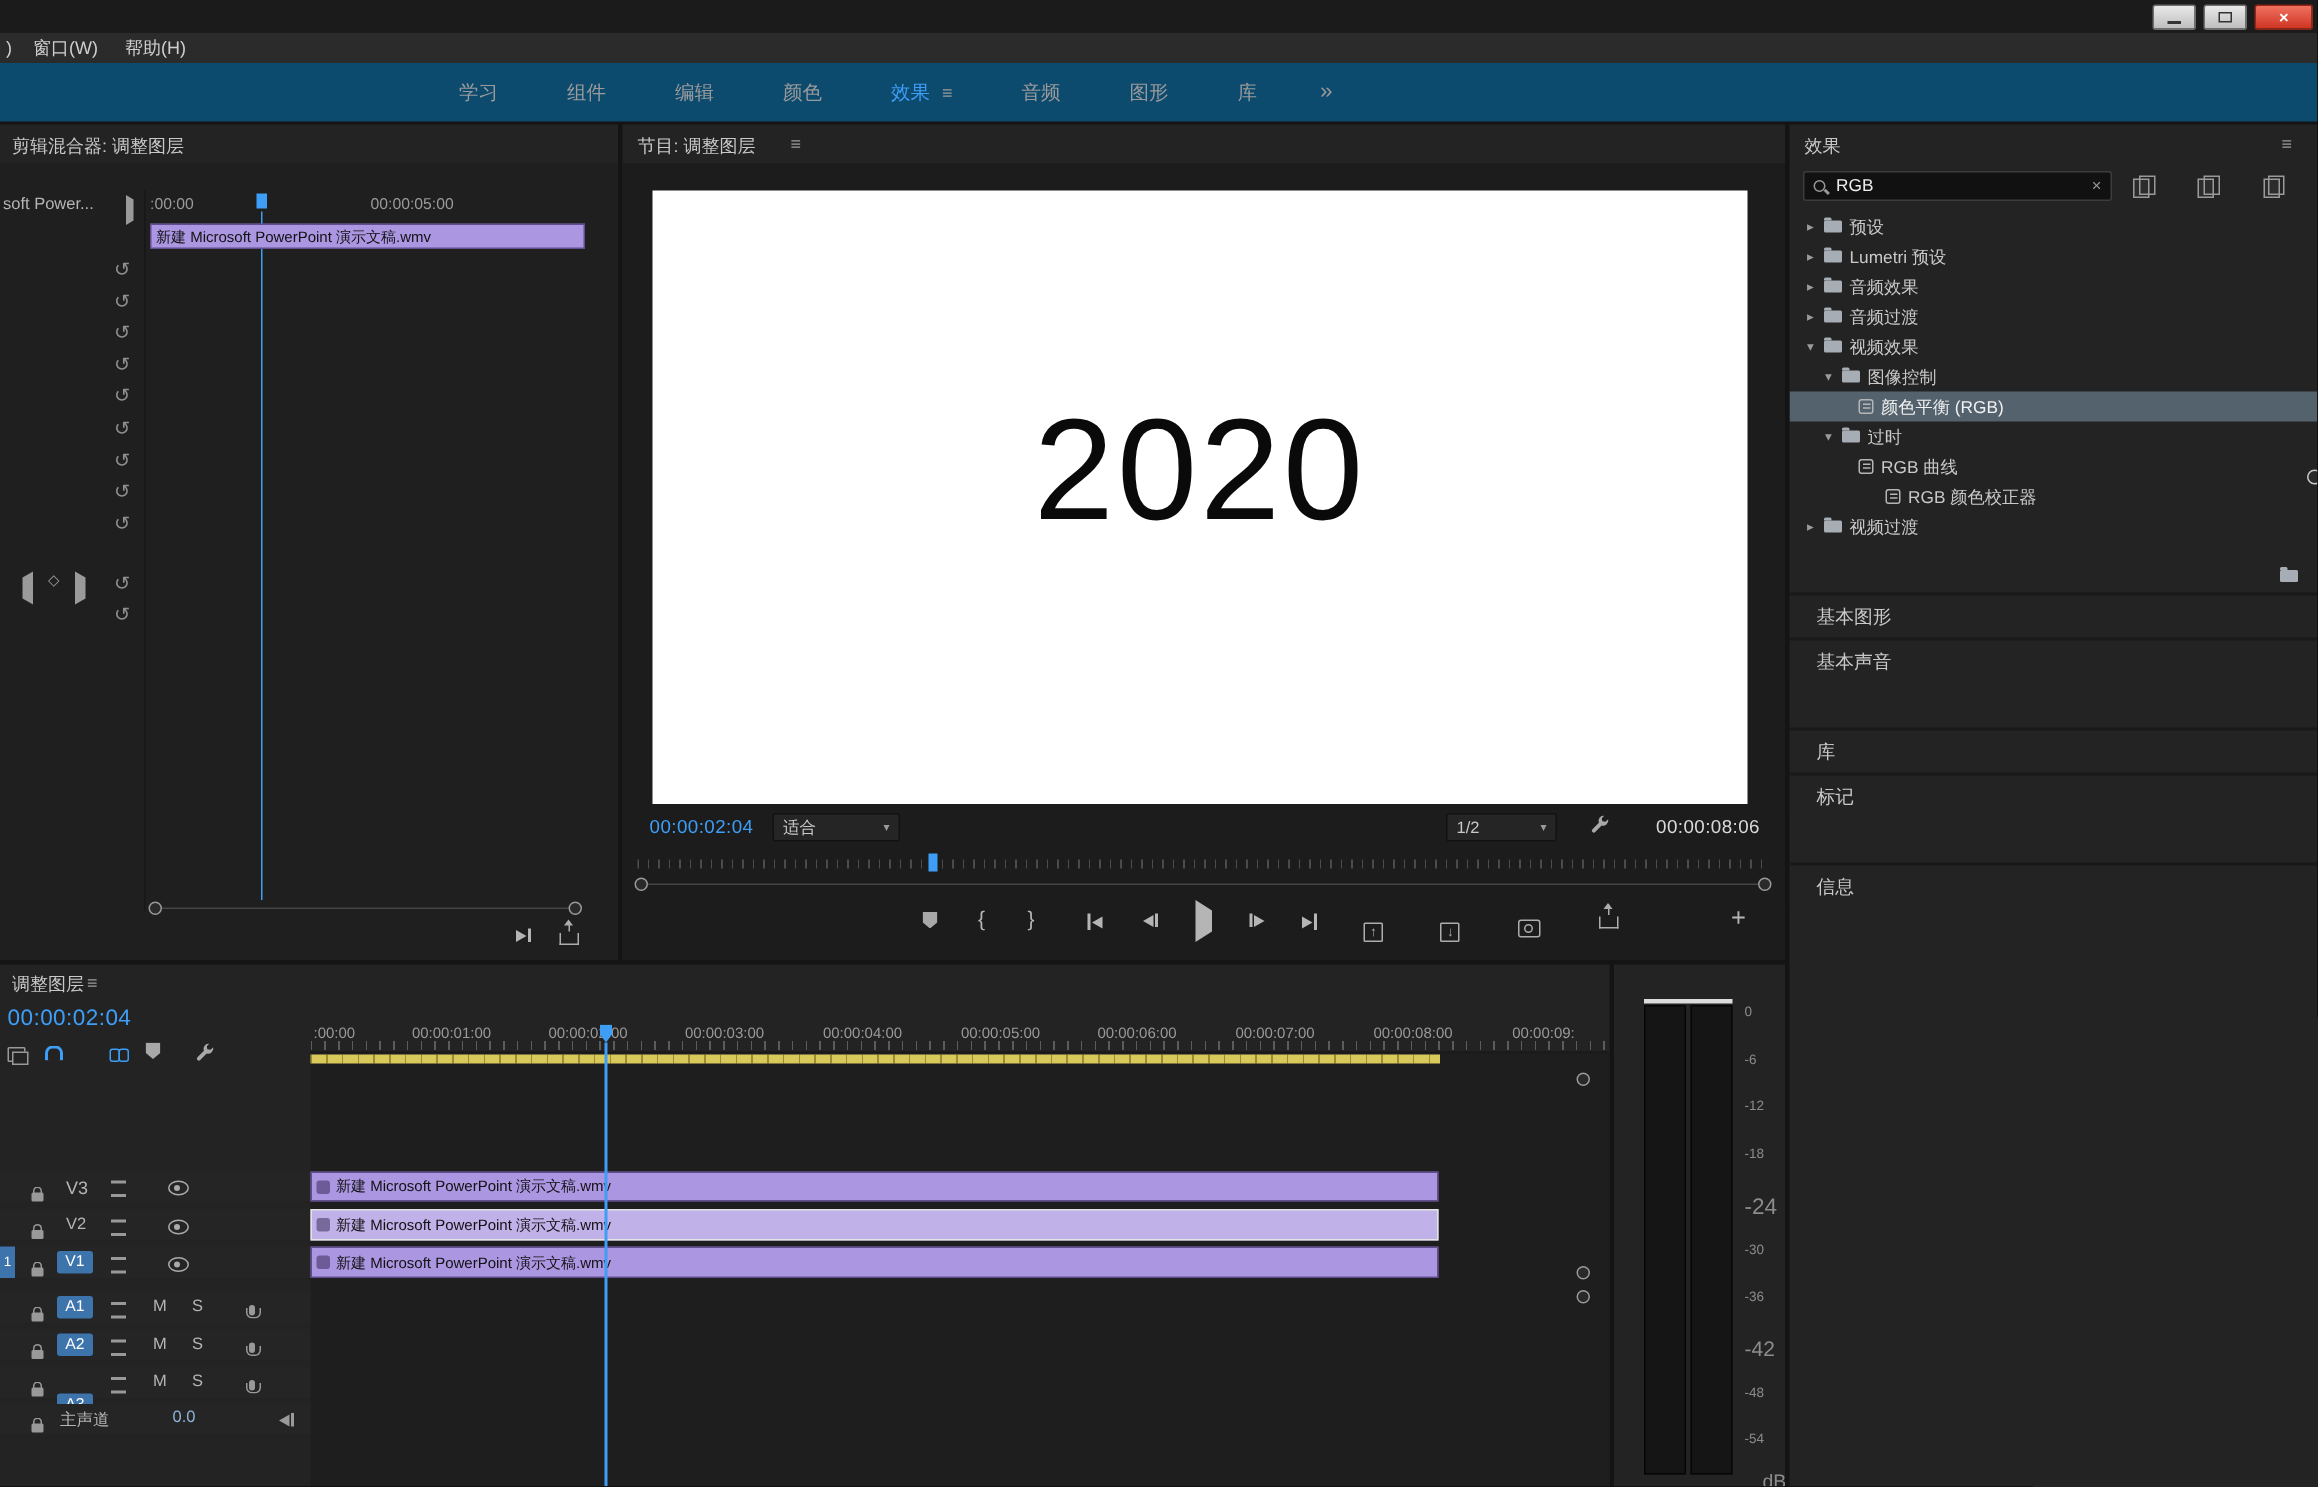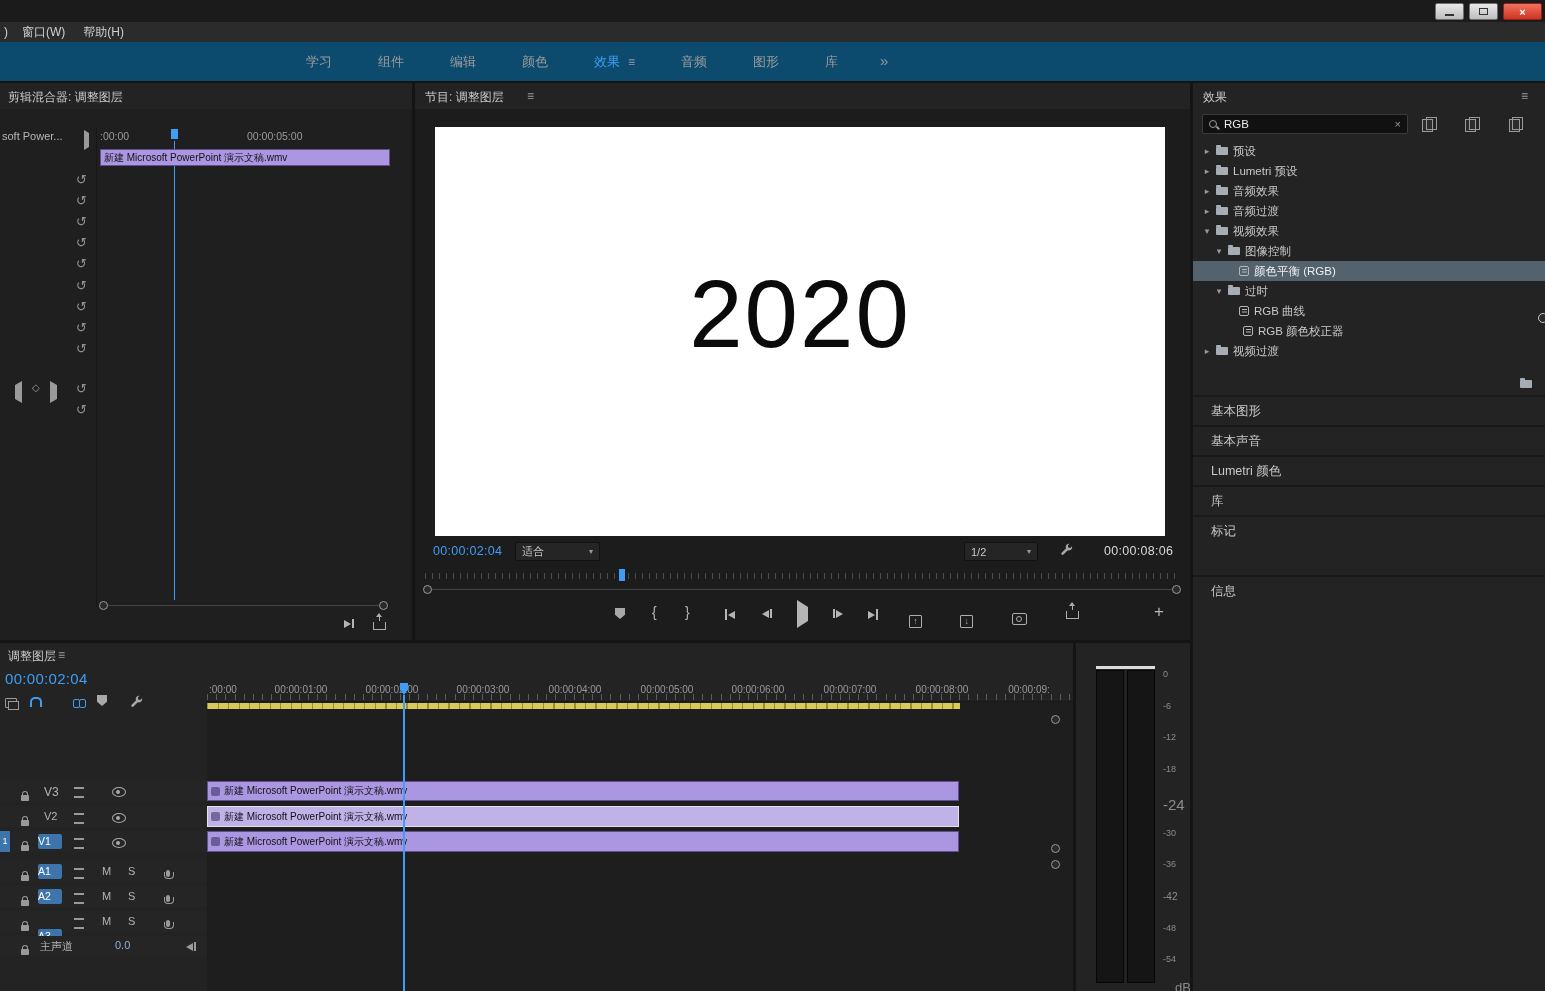--- a/index.html
+++ b/index.html
@@ -68,21 +68,21 @@
   .ticks{background:repeating-linear-gradient(90deg,#5c5c5c 0 1px,transparent 1px 9.17px)}
   .ticks-fine{background:repeating-linear-gradient(90deg,#4c4c4c 0 1px,transparent 1px 7px)}
   .workbar{background-color:#d9c95a;background-image:repeating-linear-gradient(90deg,rgba(60,50,0,.4) 0 1px,transparent 1px 10.5px)}
 
   .clip{position:absolute;background:#ab96e2;border:1px solid rgba(35,20,75,.55);display:flex;align-items:center;gap:4px;
         padding:0 3px;box-sizing:border-box;color:#121212;font-size:10px;white-space:nowrap;overflow:hidden}
   .clip.selected{background:#c0b1e9;border-color:#e3e3e3}
   .fxbadge{flex:0 0 auto;width:9px;height:9px;border-radius:2px;background:rgba(30,20,60,.45)}
 
   .trk-label-box{display:inline-block;background:#3d74ac;color:#fff;border-radius:2px;font-size:10.5px;width:24px;height:15px;
-                 line-height:15px;}
+                 line-height:15px;text-align:center}
   .trow{position:absolute;left:0;width:207px;background:#252525}
 
   .treerow{position:absolute;left:0;width:352px;height:20px;display:flex;align-items:center;gap:5px;box-sizing:border-box}
   .treerow .chev{width:8px;font-size:9px;color:#9a9a9a;text-align:center}
   .treerow.sel{background:#54626e}
   .treerow .lbl{font-size:11.5px;color:#c9c9c9}
   .treerow.sel .lbl{color:#f0f0f0}
 
   .stacktab{position:absolute;left:0;width:352px;height:28px;background:#232323;border-top:2px solid #191919;box-sizing:border-box}
   .stacktab span{position:absolute;left:18px;top:6px;font-size:12.5px;color:#c9c9c9}
@@ -310,43 +310,40 @@
     </div>
     <div class="treerow" style="top:198px;padding-left:22px">
       <span class="chev">▾</span>
       <span class="icon-folder"></span>
       <span class="lbl">过时</span>
     </div>
     <div class="treerow" style="top:218px;padding-left:46px">
       <span class="icon-effect"></span>
       <span class="lbl">RGB 曲线</span>
     </div>
-    <div class="treerow" style="top:238px;padding-left:50px">
+    <div class="treerow" style="top:238px;padding-left:64px">
       <span class="icon-effect"></span>
       <span class="lbl">RGB 颜色校正器</span>
     </div>
     <div class="treerow" style="top:258px;padding-left:10px">
       <span class="chev">▸</span>
       <span class="icon-folder"></span>
       <span class="lbl">视频过渡</span>
     </div>
 
     
     <span class="abs icon-folder" style="left:284px;top:292px"></span>
     
 
     
     <div class="stacktab" style="top:342px">
         <span>基本声音</span>
       </div>
     <div class="stacktab" style="top:312px">
         <span>基本图形</span>
-      </div>
-    <div class="stacktab" style="top:372px">
-        <span>Lumetri 颜色</span>
       </div>
     <div class="stacktab" style="top:402px">
         <span>库</span>
       </div>
     <div class="stacktab" style="top:432px">
         <span>标记</span>
       </div>
     <div class="stacktab" style="top:492px">
         <span>信息</span>
       </div>
@@ -474,19 +471,19 @@
     <div class="abs" style="left:20px;top:23px;width:59px;height:3px;background:#dcdcdc"></div>
     <div class="abs" style="left:20px;top:27px;width:28px;height:313px;background:#151515;border:1px solid #060606;box-sizing:border-box"></div>
     <div class="abs" style="left:51px;top:27px;width:28px;height:313px;background:#151515;border:1px solid #060606;box-sizing:border-box"></div>
     <span class="abs" style="left:87px;top:26px;font-size:9px;color:#8c8c8c">0</span>
     <span class="abs" style="left:87px;top:58px;font-size:9px;color:#8c8c8c">-6</span>
     <span class="abs" style="left:87px;top:89px;font-size:9px;color:#8c8c8c">-12</span>
     <span class="abs" style="left:87px;top:121px;font-size:9px;color:#8c8c8c">-18</span>
     <span class="abs" style="left:87px;top:153px;font-size:15px;color:#8c8c8c">-24</span>
     <span class="abs" style="left:87px;top:185px;font-size:9px;color:#8c8c8c">-30</span>
     <span class="abs" style="left:87px;top:216px;font-size:9px;color:#8c8c8c">-36</span>
-    <span class="abs" style="left:87px;top:248px;font-size:10px;color:#8c8c8c">-42</span>
+    <span class="abs" style="left:87px;top:248px;font-size:14px;color:#8c8c8c">-42</span>
     <span class="abs" style="left:87px;top:280px;font-size:9px;color:#8c8c8c">-48</span>
     <span class="abs" style="left:87px;top:311px;font-size:9px;color:#8c8c8c">-54</span>
     <span class="abs" style="left:99px;top:337px;font-size:13px;color:#8c8c8c">dB</span>
   </div>
 
 </div>
 
 </body></html>

